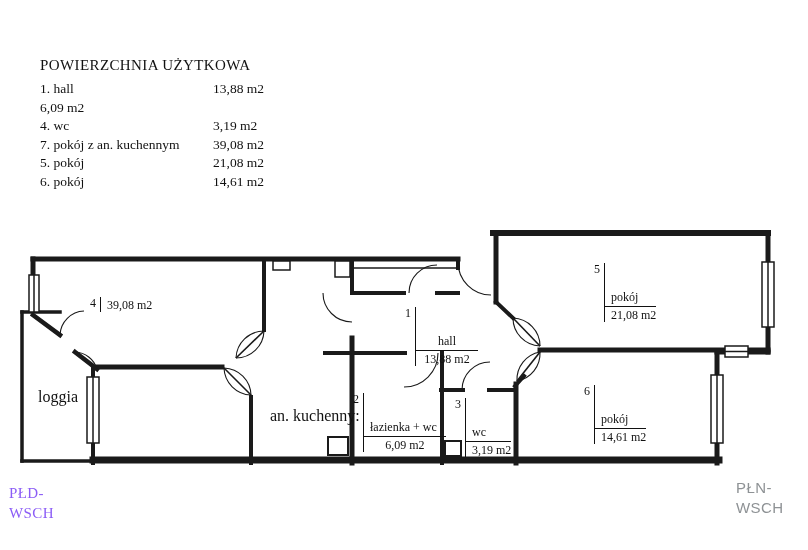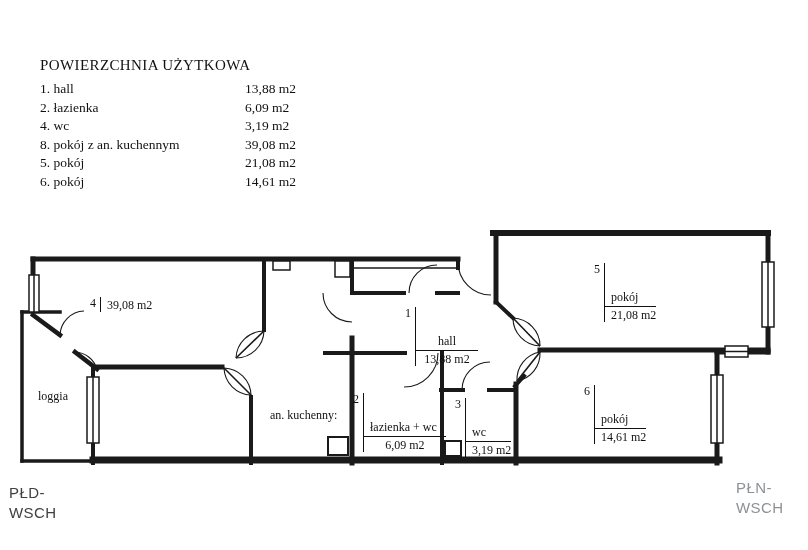--- a/index.html
+++ b/index.html
@@ -3,32 +3,32 @@
 <meta charset="utf-8">
 <style>
   html,body{margin:0;padding:0;background:#fff;}
   .stage{position:relative;width:808px;height:550px;background:#ffffff;overflow:hidden;
          font-family:"Liberation Serif","DejaVu Serif",serif;color:#111;}
   .plan-svg{position:absolute;left:0;top:0;width:808px;height:550px;}
 
   
   .legend{position:absolute;left:40px;top:55px;}
   .legend .title{font-size:15px;letter-spacing:.4px;line-height:20px;margin-bottom:5px;}
-  .legend .lrow{display:grid;grid-template-columns:173px auto;font-size:13.5px;line-height:18.6px;gap:32px;}
+  .legend .lrow{display:grid;grid-template-columns:173px auto;font-size:13.5px;line-height:18.6px;}
 
   
   .rlabel{position:absolute;display:grid;grid-template-columns:auto auto;
           font-size:12px;line-height:13px;white-space:nowrap;}
   .rlabel .num{grid-row:1 / span 2;border-right:1.3px solid #111;padding:0 4px 0 0;}
   .rlabel .name{grid-column:2;border-bottom:1.3px solid #111;padding:0 9px 2px 6px;margin-top:28px;}
   .rlabel .area{grid-column:2;padding:2px 0 0 6px;}
   .rlabel.c .area{text-align:center;padding-left:0;}
   .rlabel.wide .name{padding:0 22px 2px 22px;}
 
-  .note{position:absolute;font-size:12px;line-height:13px;white-space:nowrap;}
+  .note{position:absolute;font-size:16px;line-height:13px;white-space:nowrap;}
 
   
   .compass{position:absolute;font-family:"Liberation Sans","DejaVu Sans",sans-serif;
            font-size:15px;line-height:20px;letter-spacing:.4px;}
 </style>
 </head>
 <body>
 
 <div class="stage">
 
@@ -130,29 +130,28 @@
     </g>
   </svg>
 
   <div class="legend">
     <div class="title">POWIERZCHNIA UŻYTKOWA</div>
     <div class="lrow">
       <span>1. hall</span>
       <span>13,88 m2</span>
     </div>
     <div class="lrow">
-      <span>2. łazienka</span>
       <span>6,09 m2</span>
     </div>
     <div class="lrow">
       <span>4. wc</span>
       <span>3,19 m2</span>
     </div>
     <div class="lrow">
-      <span>8. pokój z an. kuchennym</span>
+      <span>7. pokój z an. kuchennym</span>
       <span>39,08 m2</span>
     </div>
     <div class="lrow">
       <span>5. pokój</span>
       <span>21,08 m2</span>
     </div>
     <div class="lrow">
       <span>6. pokój</span>
       <span>14,61 m2</span>
     </div>
@@ -189,21 +188,21 @@
 
   <div class="rlabel" style="left:584px;top:385px;">
     <span class="num">6</span>
     <span class="name">pokój</span>
     <span class="area">14,61 m2</span>
   </div>
 
   <div class="note" style="left:270px;top:409px;text-align:center;">an. kuchenny:</div>
   <div class="note" style="left:38px;top:390px;">loggia</div>
 
-  <div class="compass" style="left:9px;top:483px;color:#404040;">
+  <div class="compass" style="left:9px;top:483px;color:#8b5cf6;font-family:Liberation Serif, serif;">
     <div>PŁD-</div>
     <div>WSCH</div>
   </div>
   <div class="compass" style="left:736px;top:478px;color:#8e9295;">
     <div>PŁN-</div>
     <div>WSCH</div>
   </div>
 
 </div>
 

